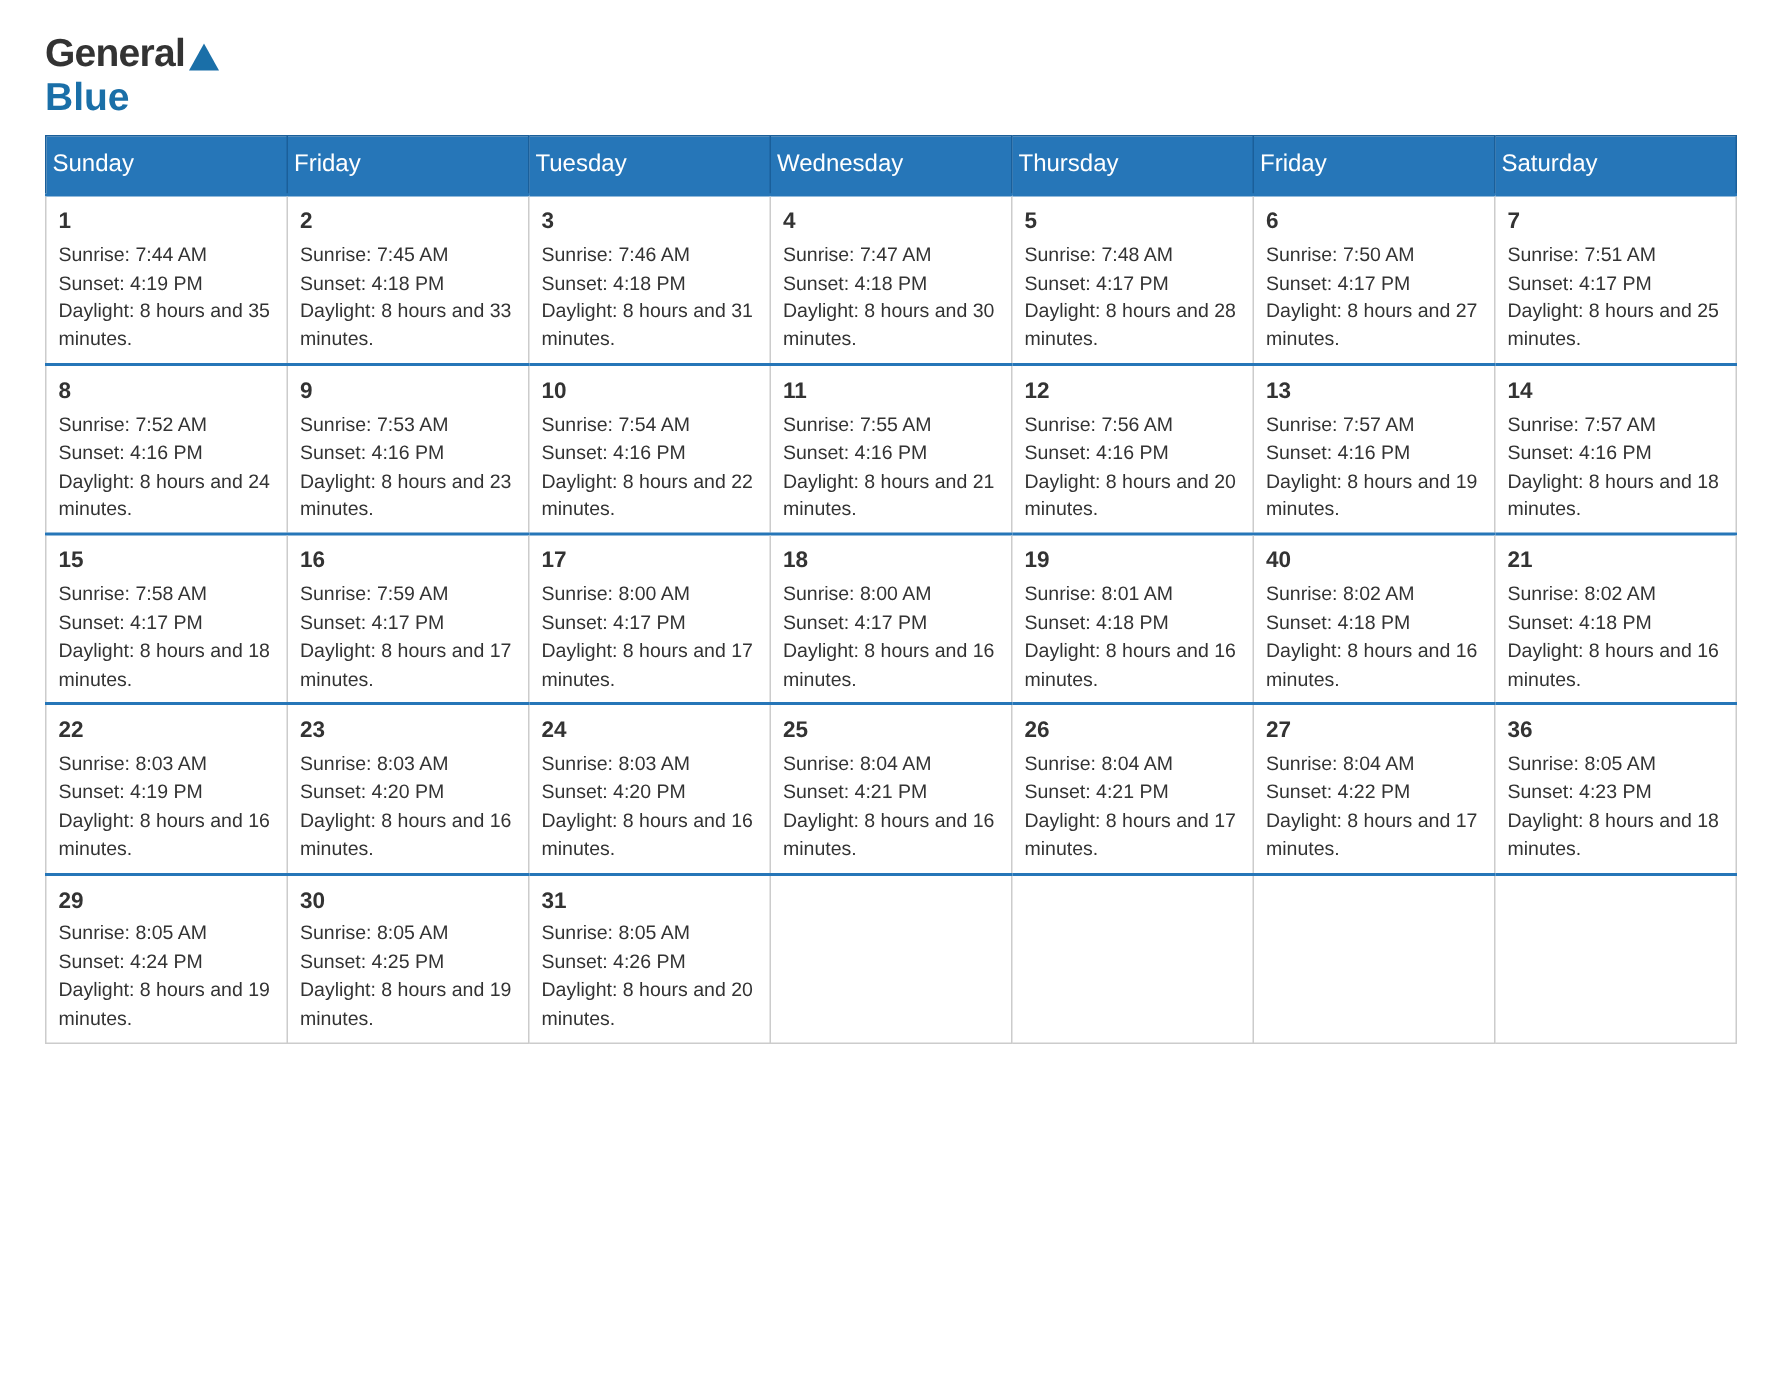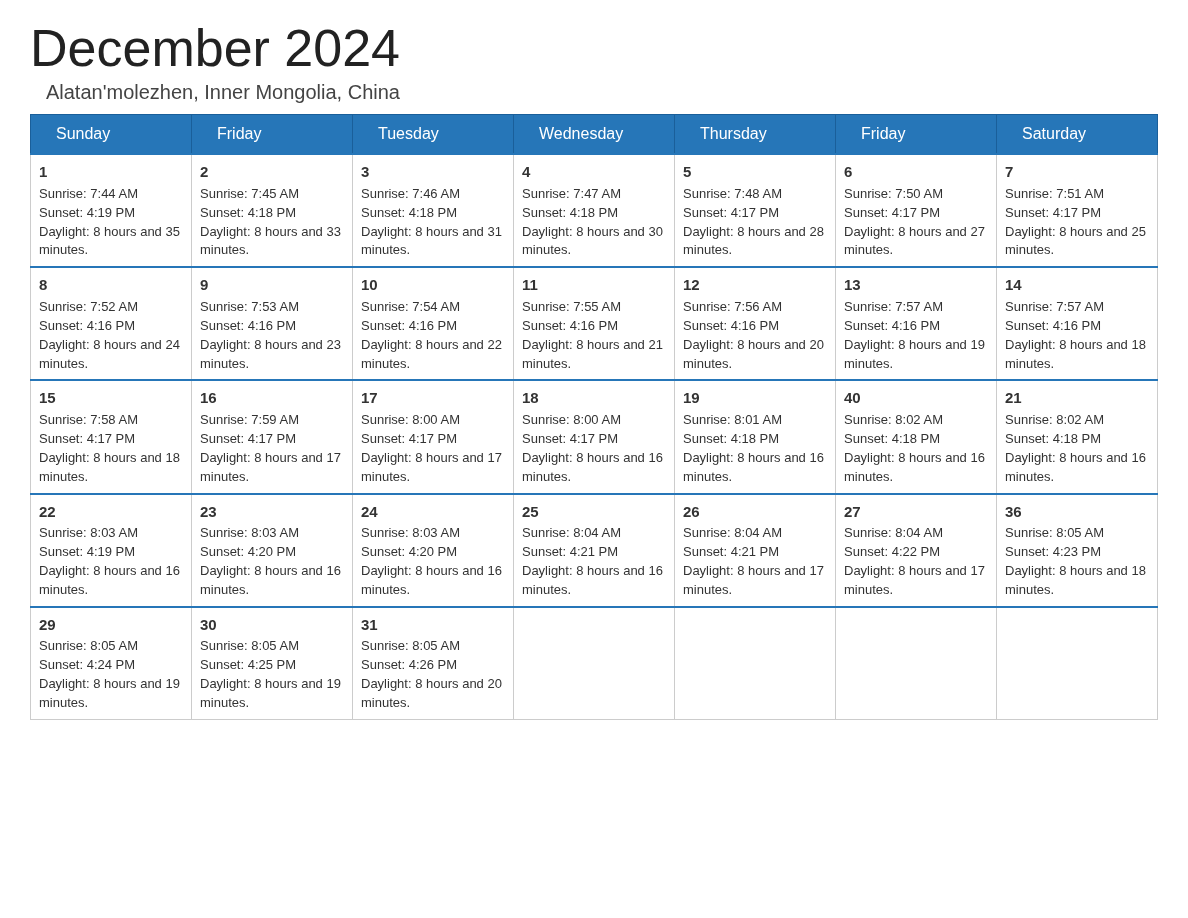--- a/index.html
+++ b/index.html
@@ -61,21 +61,21 @@
       margin-top: 4px;
     }
     .calendar {
       width: 100%;
       border-collapse: collapse;
       margin-top: 10px;
     }
     .calendar th {
       background-color: #2676b8;
       color: #fff;
-      padding: 10px 25px;
+      padding: 10px 4px;
       font-size: 16px;
       font-weight: normal;
       text-align: left;
       border: 1px solid #1a5f9a;
     }
     .calendar td {
       vertical-align: top;
       padding: 6px 8px;
       border: 1px solid #ccc;
       border-top: 2px solid #2676b8;
@@ -100,23 +100,26 @@
       color: #333;
     }
     .calendar tr td {
       background: #fff;
     }
   </style>
 </head>
 <body>
 
 <div class="header">
-  <div class="title-section">
-    <div class="month-title">December 2024</div>
-    <div class="location-title">Alatan'molezhen, Inner Mongolia, China</div>
+  <div class="logo">
+    <div class="logo-top">
+      <span class="logo-general">General</span>
+      <div class="logo-triangle"></div>
+    </div>
+    <span class="logo-blue">Blue</span>
   </div>
 </div>
 
 <table class="calendar">
   <thead>
     <tr>
       <th>Sunday</th>
       <th>Friday</th>
       <th>Tuesday</th>
       <th>Wednesday</th>

